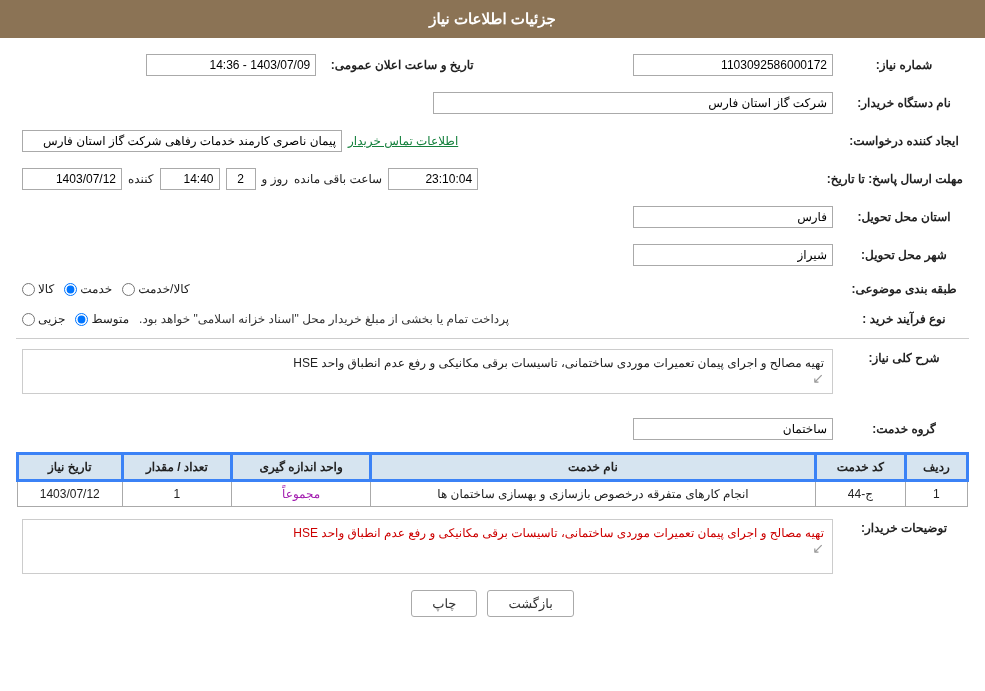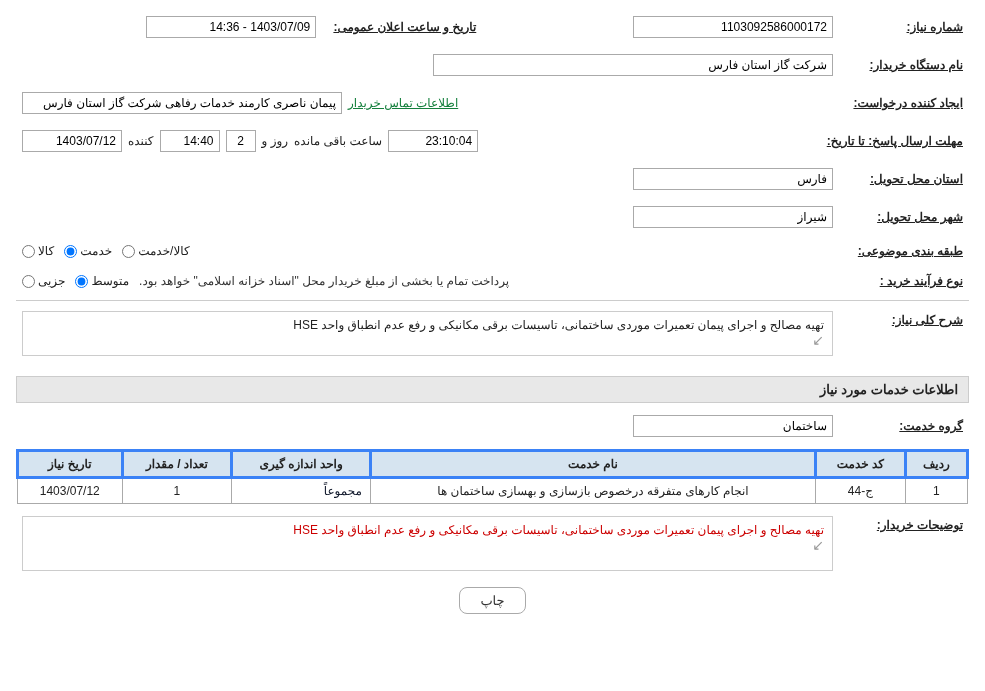--- a/index.html
+++ b/index.html
@@ -39,26 +39,25 @@
     .info-table {
       width: 100%;
       border-collapse: collapse;
       margin-bottom: 8px;
     }
     .info-table td {
       padding: 4px 6px;
       vertical-align: middle;
     }
     .label-cell {
-      text-align: right;
+      text-align: center;
       font-weight: bold;
       white-space: nowrap;
       color: #222;
       width: 130px;
-      text-decoration: underline;
     }
     .value-cell input[type="text"] {
       border: 1px solid #aaa;
       padding: 3px 5px;
       font-size: 12px;
       font-family: Tahoma, Arial, sans-serif;
       direction: rtl;
       background: #fff;
     }
     .value-cell {
@@ -125,21 +124,21 @@
       gap: 10px;
       margin-top: 12px;
       padding-bottom: 16px;
     }
     .btn {
       padding: 5px 20px;
       font-size: 13px;
       font-family: Tahoma, Arial, sans-serif;
       cursor: pointer;
       border: 1px solid #aaa;
-      border-radius: 8px;
+      border-radius: 3px;
     }
     .btn-print {
       background: #fff;
       color: #333;
     }
     .btn-back {
       background: #fff;
       color: #333;
     }
     .val-inp {
@@ -165,20 +164,23 @@
       padding: 6px 8px;
       font-size: 12px;
       direction: rtl;
       min-height: 55px;
     }
   </style>
 </head>
 <body>
 
 <div class="page-wrapper">
+  <div class="header-bar">
+    <span>جزئیات اطلاعات نیاز</span>
+  </div>
 
   <div class="content-area">
 
     <table class="info-table">
       <tbody>
           <tr>
         <td class="label-cell">شماره نیاز:</td>
         <td class="value-cell">
           <input type="text" class="val-inp" style="width: 200px;" readonly="" value="1103092586000172">
         </td>
@@ -310,21 +312,20 @@
         <td class="value-cell">
           <div class="description-block">
             <span>تهیه مصالح و اجرای پیمان تعمیرات موردی ساختمانی، تاسیسات برقی مکانیکی و رفع عدم انطباق واحد HSE</span>
             <br><span style="font-size:14px; color:#999;">↙</span>
           </div>
         </td>
       </tr>
     </tbody>
       </table>
 
-    <div class="section-title">اطلاعات خدمات مورد نیاز</div>
 
     <table class="info-table">
       <tbody>
           <tr>
         <td class="label-cell">گروه خدمت:</td>
         <td class="value-cell">
           <input type="text" class="val-inp" style="width: 200px;" readonly="" value="ساختمان">
         </td>
       </tr>
     </tbody>
@@ -339,21 +340,21 @@
           <th>واحد اندازه گیری</th>
           <th>تعداد / مقدار</th>
           <th>تاریخ نیاز</th>
         </tr>
       </thead>
       <tbody id="services-tbody">
       <tr>
       <td>1</td>
       <td>ج-44</td>
       <td>انجام کارهای متفرقه درخصوص بازسازی و بهسازی ساختمان ها</td>
-      <td style="color:#0f172a;text-align:right;">مجموعاً</td>
+      <td style="color:#a21caf;">مجموعاً</td>
       <td>1</td>
       <td>1403/07/12</td>
     </tr>
         </tbody>
     </table>
 
     <table class="info-table">
       <tbody>
           <tr>
         <td class="label-cell" style="vertical-align:top; padding-top:6px;">توضیحات خریدار:</td>
@@ -361,17 +362,18 @@
           <div class="buyer-desc-block">
             <span class="red-text">تهیه مصالح و اجرای پیمان تعمیرات موردی ساختمانی، تاسیسات برقی مکانیکی و رفع عدم انطباق واحد HSE</span>
             <br><span style="font-size:14px; color:#999;">↙</span>
           </div>
         </td>
       </tr>
     </tbody>
       </table>
 
     <div class="btn-group">
+      <button class="btn btn-back">بازگشت</button>
       <button class="btn btn-print">چاپ</button>
     </div>
 
   </div>
 </div>
 
 </body></html>

